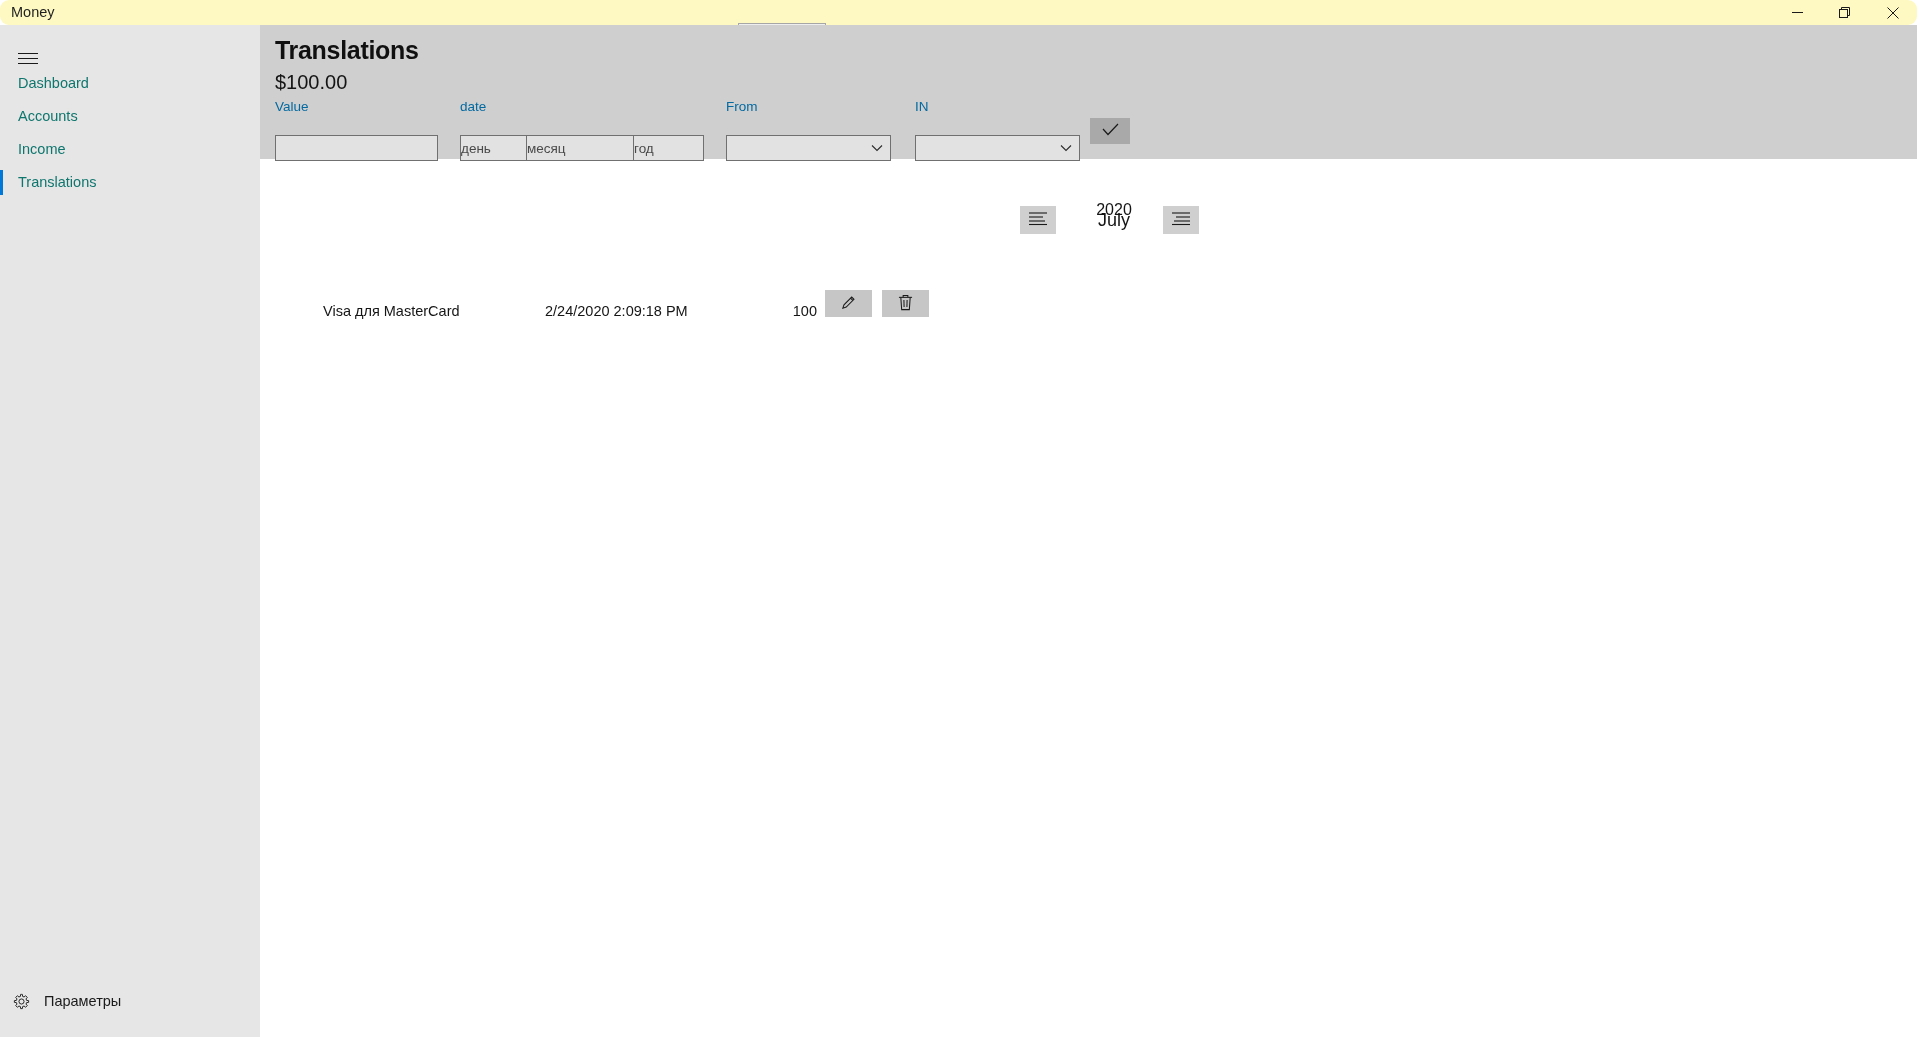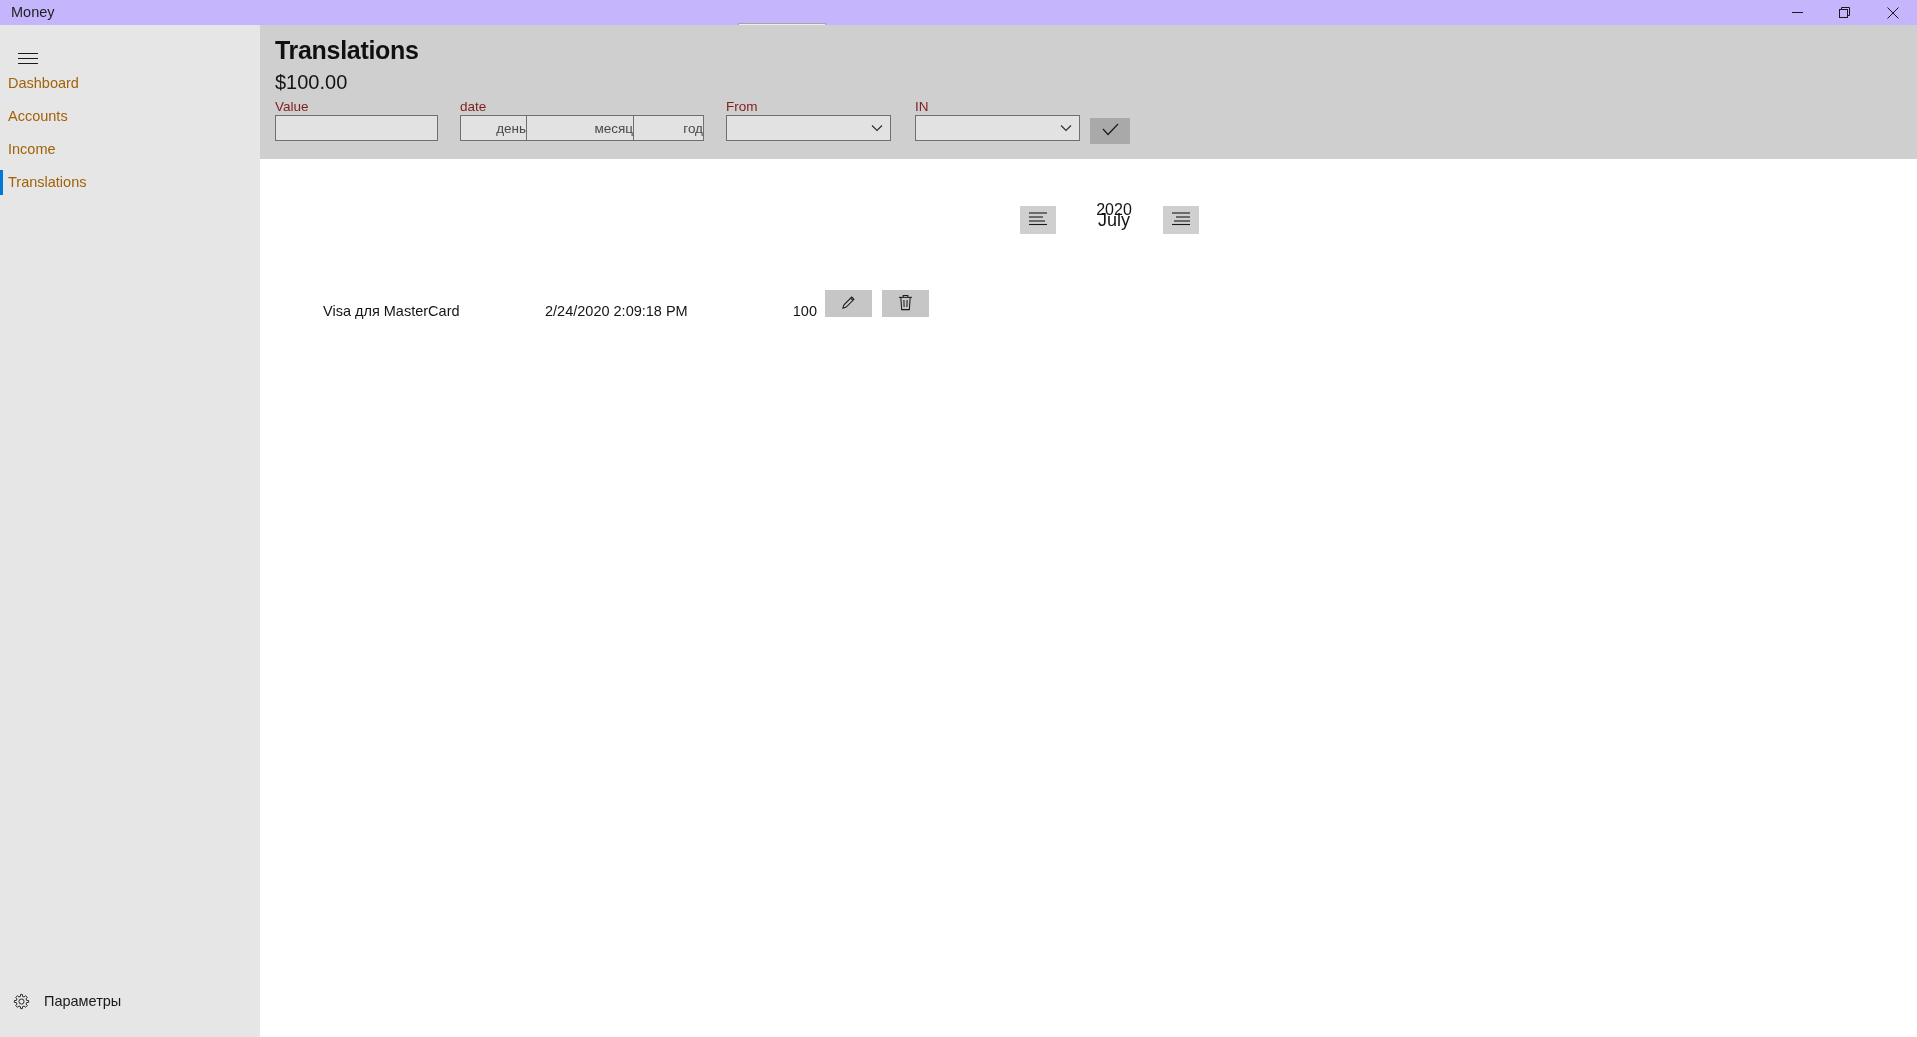--- a/index.html
+++ b/index.html
@@ -16,23 +16,24 @@
     position: relative;
     -webkit-font-smoothing: antialiased;
   }
 
   
   .titlebar {
     position: absolute;
     left: 0; top: 0;
     width: 1917px;
     height: 25px;
-    background: #c4b5fd;
-    display: flex;
-    align-items: center;
+    background: #fef9c3;
+    display: flex;
+    align-items: center;
+    border-radius: 9px;
   }
   .titlebar-text {
     position: absolute;
     left: 11px;
     top: 4px;
     font-size: 14.5px;
     color: #1f1f1f;
     line-height: 17px;
   }
   .win-controls {
@@ -105,24 +106,24 @@
     position: absolute;
     left: 0;
     top: 42px;
     width: 260px;
   }
   .nav-item {
     position: relative;
     height: 33px;
     display: flex;
     align-items: center;
-    padding-left: 8px;
+    padding-left: 18px;
     box-sizing: border-box;
     font-size: 14.5px;
-    color: #a16207;
+    color: #0f766e;
   }
   .nav-item.selected::before {
     content: "";
     position: absolute;
     left: 0;
     top: 4px;
     width: 3px;
     height: 25px;
     background: #0078d7;
   }
@@ -178,23 +179,23 @@
   .form-row {
     position: absolute;
     left: 0;
     top: 74px;
     height: 60px;
     width: 100%;
   }
   .field { position: absolute; }
   .field-label {
     font-size: 13.5px;
-    color: #7f1d1d;
+    color: #0369a1;
     line-height: 16px;
-    margin-bottom: 0;
+    margin-bottom: 20px;
     display: block;
   }
   .text-input {
     background: #e2e2e2;
     border: 1px solid #707070;
     box-sizing: border-box;
     height: 26px;
     font-family: "Liberation Sans", sans-serif;
     font-size: 13.5px;
     color: #1a1a1a;
@@ -209,21 +210,21 @@
   .field-date { left: 200px; top: 0; }
   .date-group { display: flex; }
   .date-part {
     background: #e2e2e2;
     border: 1px solid #707070;
     box-sizing: border-box;
     height: 26px;
     font-family: "Liberation Sans", sans-serif;
     font-size: 13.5px;
     color: #3a3a3a;
-    text-align: right;
+    text-align: left;
     outline: none;
     padding: 0;
   }
   .date-part::placeholder { color: #4a4a4a; }
   .date-day { width: 67px; }
   .date-month { width: 107px; border-left: none; }
   .date-year { width: 70px; border-left: none; }
 
   .field-from { left: 466px; top: 0; }
   .field-in { left: 655px; top: 0; }

